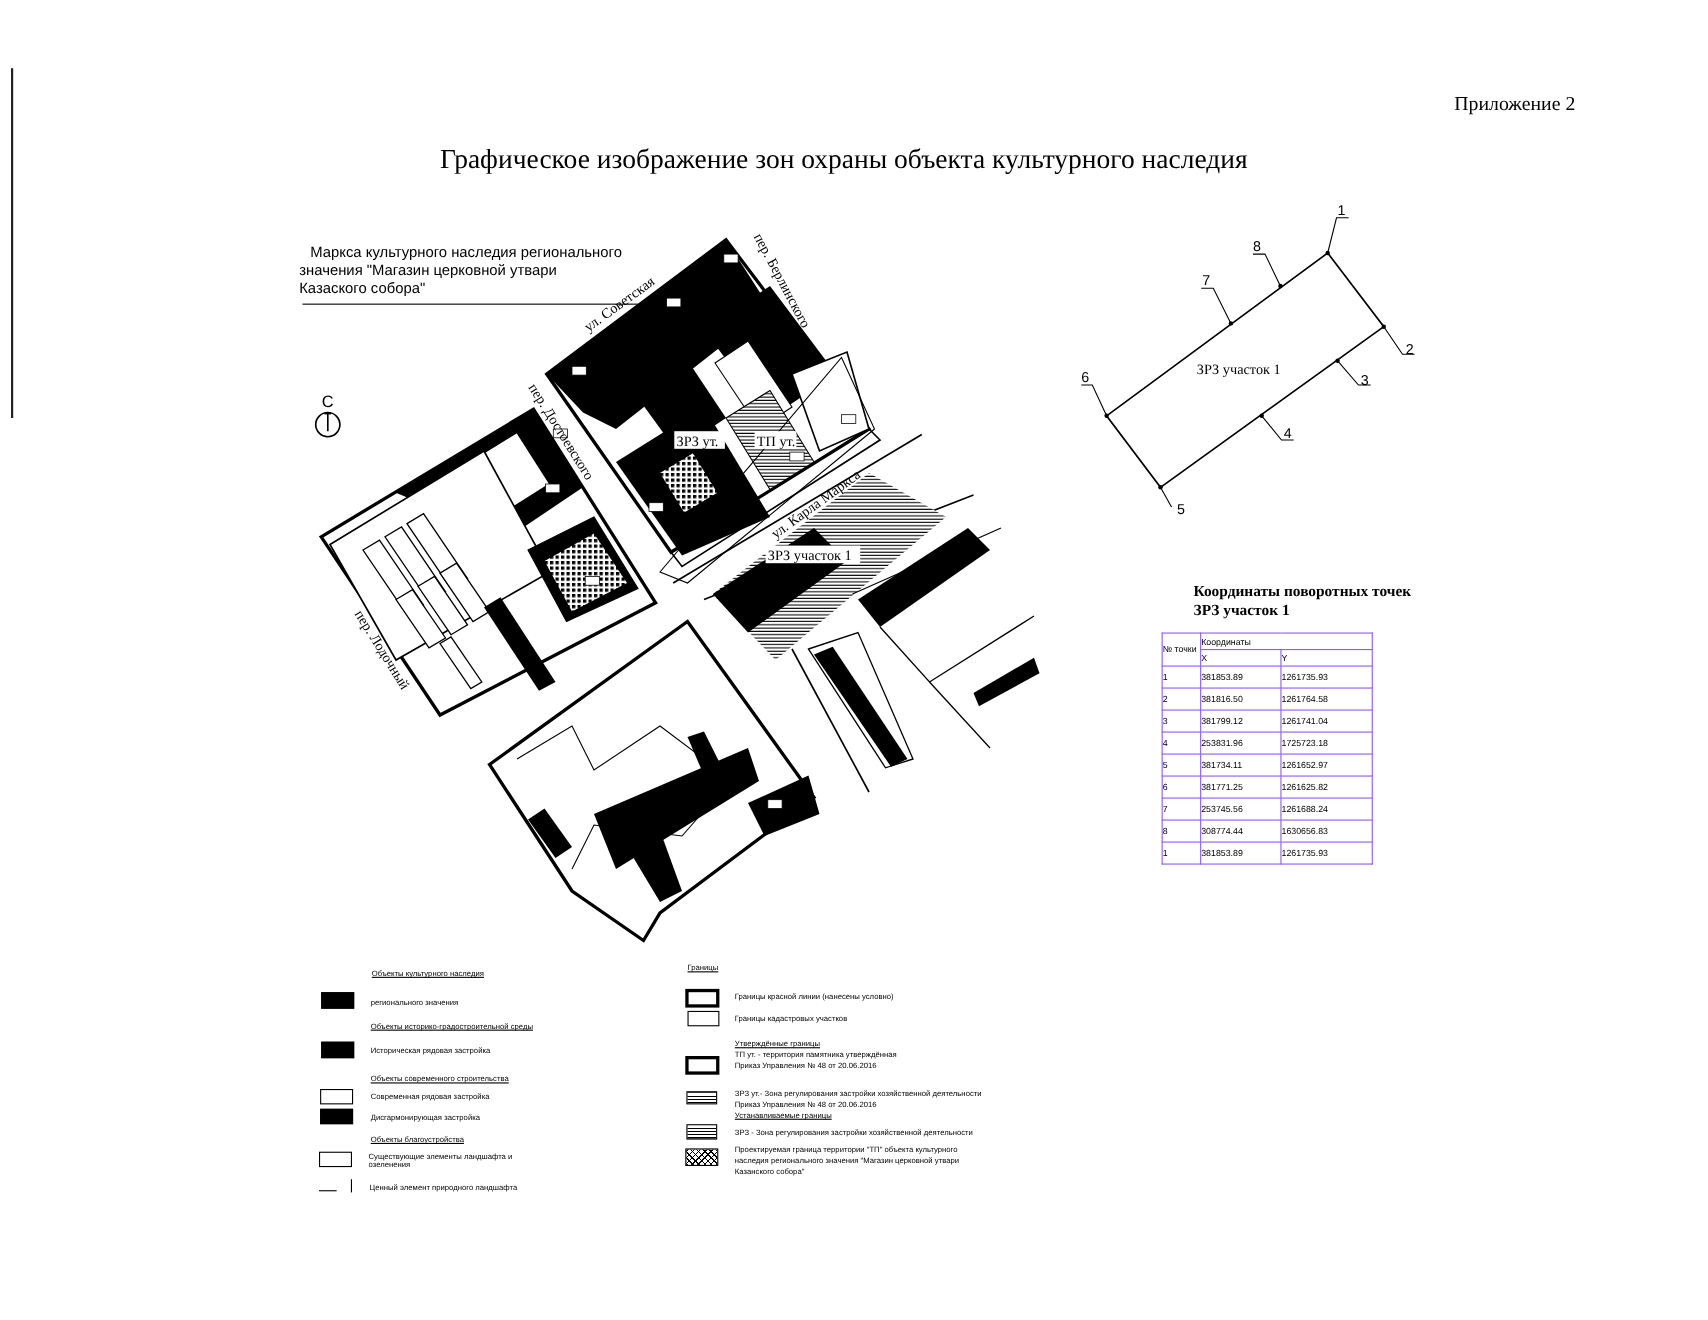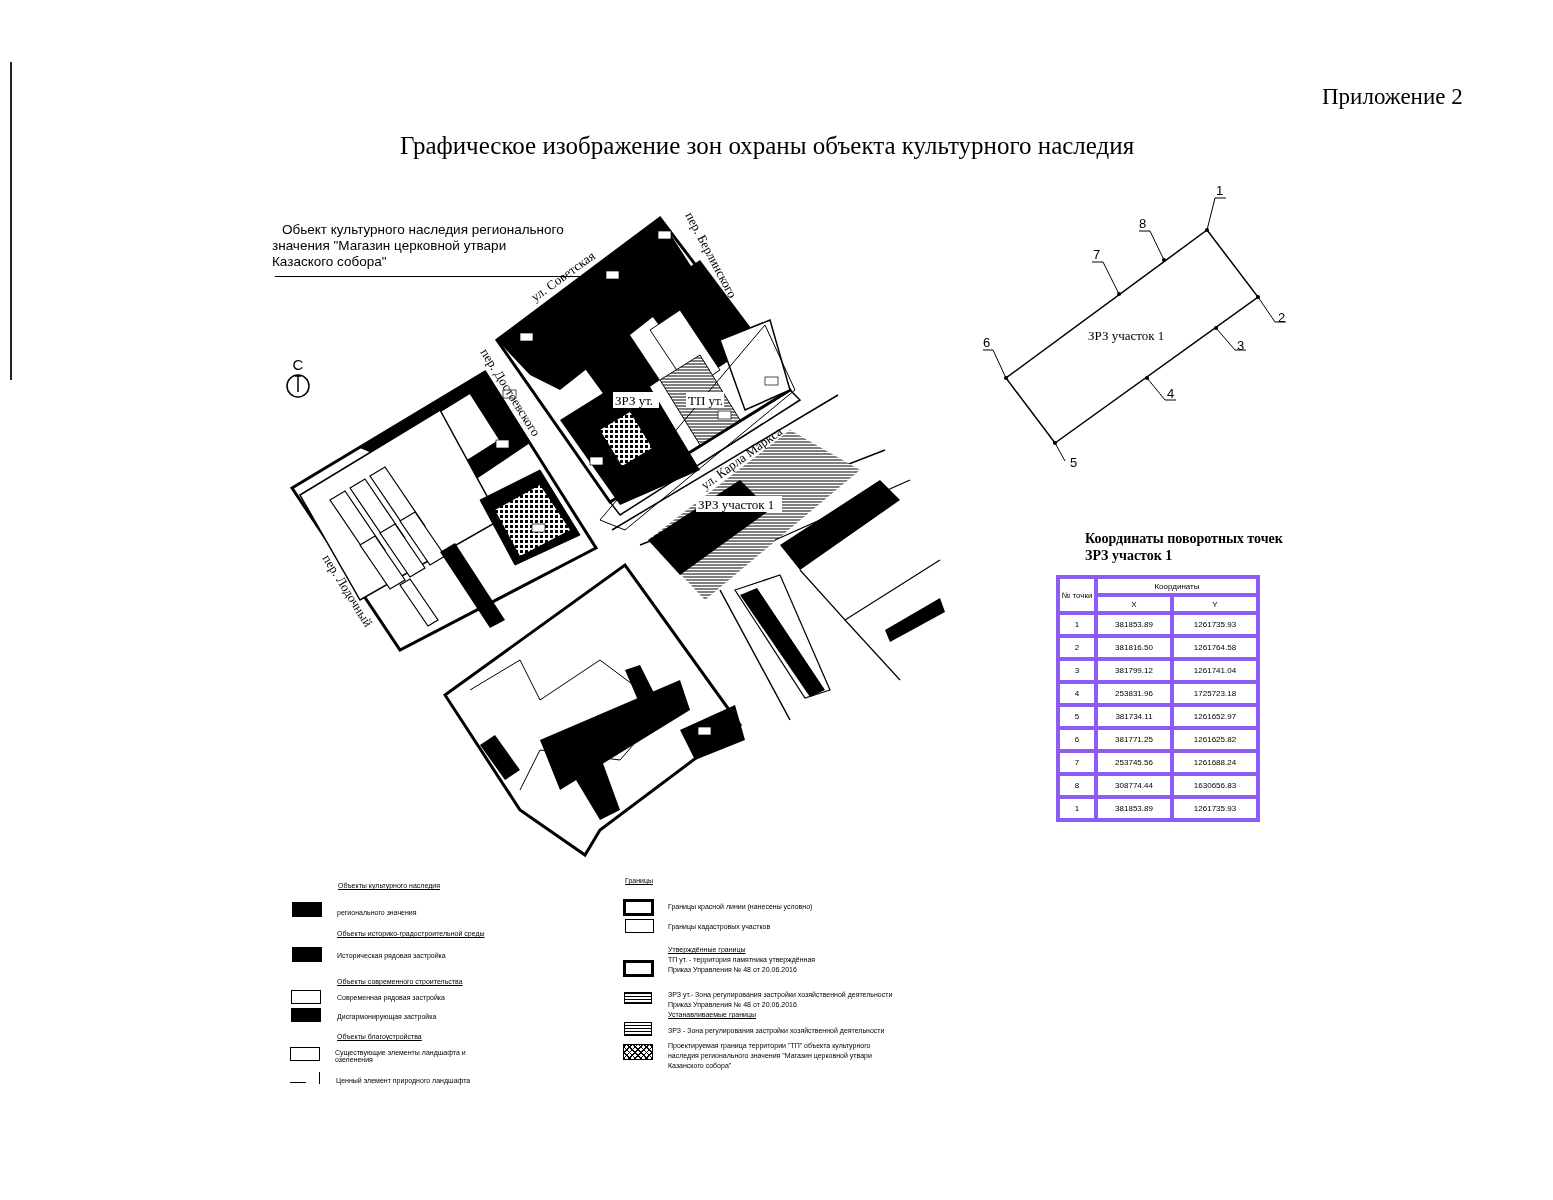--- a/index.html
+++ b/index.html
@@ -1,27 +1,27 @@
 <!DOCTYPE html>
 <html><head>
 <meta charset="utf-8">
 <style>
   html, body { margin:0; padding:0; background:#ffffff; }
   body { width:1553px; height:1200px; position:relative; overflow:hidden; font-family:"Liberation Serif", serif; color:#000; }
   .abs { position:absolute; }
-  .appendix { left:1322px; top:84px; font-size:23px; font-family:"Liberation Serif", serif; }
+  .appendix { left:1322px; top:84px; font-size:18px; font-family:"Liberation Serif", serif; }
   .title { left:400px; top:132px; font-size:25px; font-family:"Liberation Serif", serif; white-space:nowrap; }
   .edge-line { left:10px; top:62px; width:2px; height:318px; background:#222; }
   .obj-label { left:272px; top:222px; font-family:"Liberation Sans", sans-serif; font-size:13.5px; line-height:16px; width:300px; }
   .obj-label .l1 { padding-left:10px; }
   .obj-rule { left:275px; top:276px; width:305px; height:1px; background:#000; }
   svg.map { position:absolute; left:0; top:0; }
   .coord-title { left:1057px; top:530px; font-size:14px; line-height:17px; font-family:"Liberation Serif", serif; font-weight:bold;margin-left:28px; }
   table.coords { position:absolute; left:1056px; top:575px; border-collapse:collapse; font-family:"Liberation Sans", sans-serif; font-size:8px; }
-  table.coords td, table.coords th { border:4px solid #8b5cf6; text-align:center; font-weight:normal; padding:0; }
+  table.coords td, table.coords th { border:1px solid #8b5cf6; text-align:left; font-weight:normal; padding:0; }
   table.coords th { height:14px; }
   table.coords td { height:19px; }
   table.coords .c0 { width:34px; }
   table.coords .c1 { width:72px; }
   table.coords .c2 { width:82px; }
   .legend { font-family:"Liberation Sans", sans-serif; font-size:7px; }
   .lg-head { text-decoration:underline; }
   .sw { position:absolute; border:1.5px solid #000; }
   .sw.black { background:#000; }
   .sw.thick { border-width:3px; }
@@ -29,21 +29,21 @@
   .sw.cross { background:repeating-linear-gradient(45deg,#000 0 1px,#fff 1px 4px),repeating-linear-gradient(-45deg,#000 0 1px,transparent 1px 4px); background-blend-mode:multiply; }
 </style>
 </head>
 <body>
 
 <div class="abs edge-line"></div>
 <div class="abs appendix">Приложение 2</div>
 <div class="abs title">Графическое изображение зон охраны объекта культурного наследия</div>
 
 <div class="abs obj-label">
-  <div class="l1">Обьект культурного наследия регионального</div>
+  <div class="l1">Маркса культурного наследия регионального</div>
   <div>значения "Магазин церковной утвари</div>
   <div>Казаского собора"</div>
 </div>
 <div class="abs obj-rule"></div>
 
 <svg class="map" width="1553" height="1200" viewBox="0 0 1553 1200">
   <defs>
     <pattern id="hatch" width="6" height="3" patternUnits="userSpaceOnUse">
       <rect width="6" height="3" fill="#fff"></rect>
         <line x1="0" y1="1" x2="6" y2="1" stroke="#000" stroke-width="1"></line>

